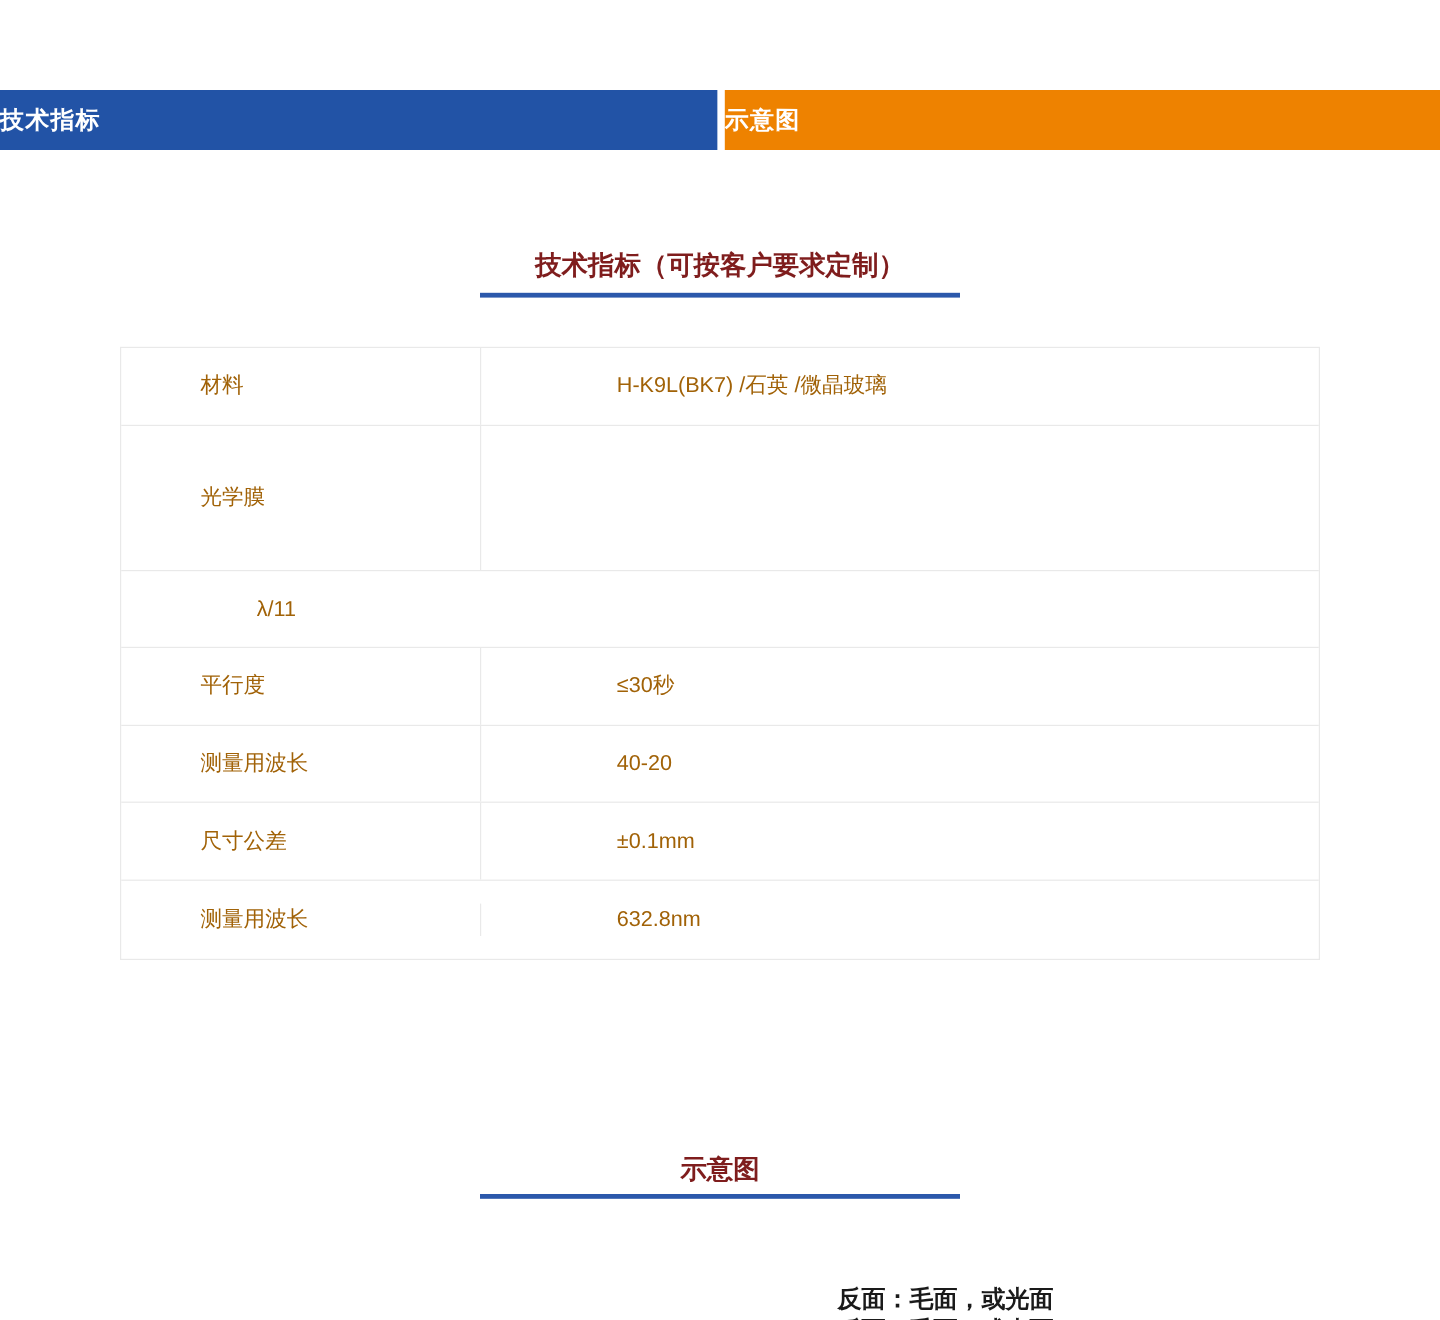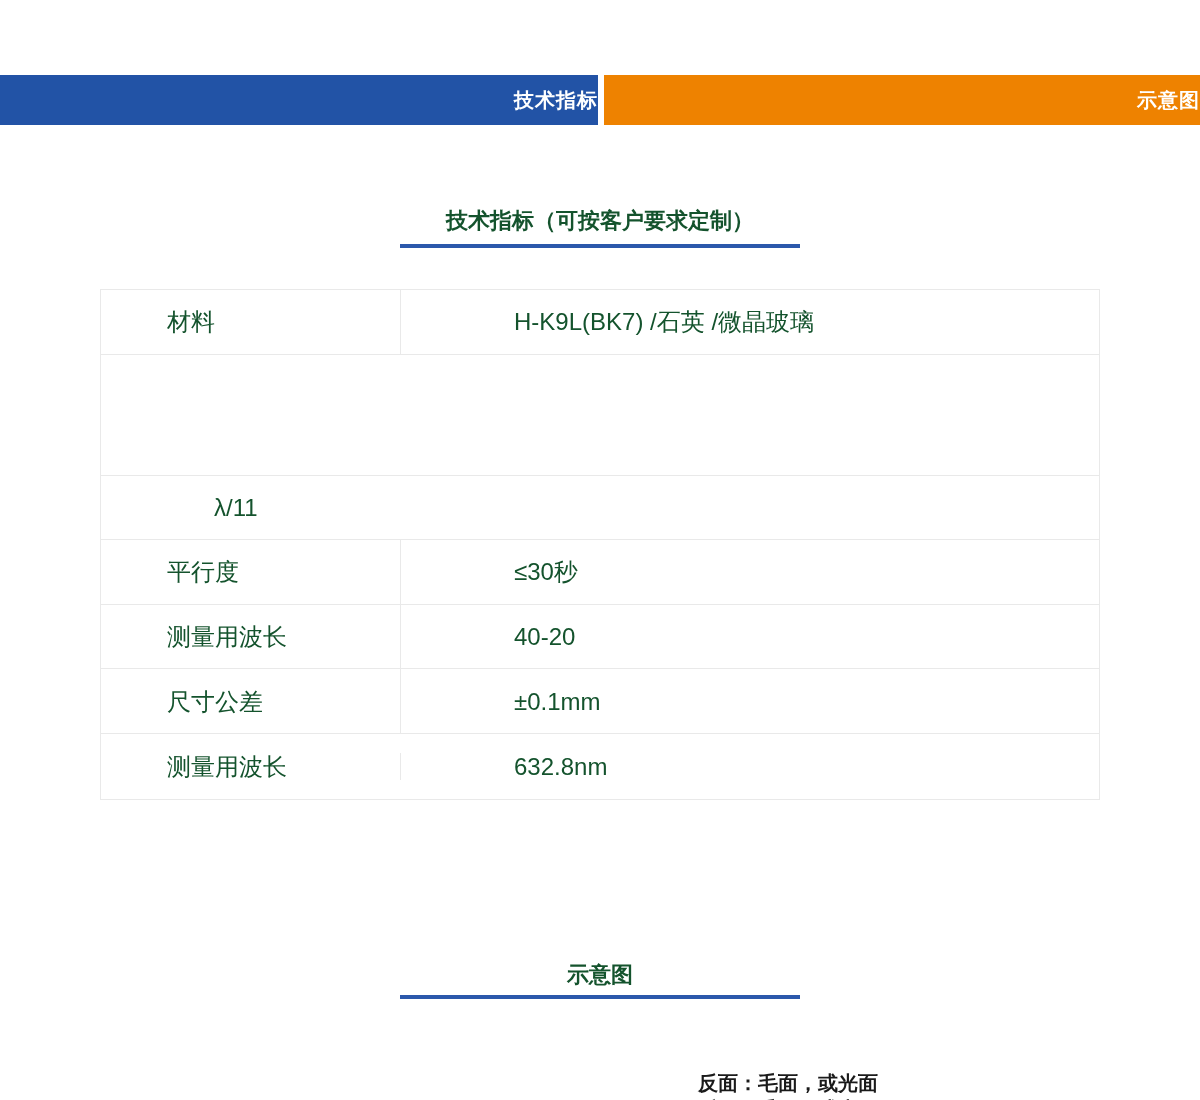--- a/index.html
+++ b/index.html
@@ -13,36 +13,36 @@
   .page { position: absolute; top: 0; left: 0; width: 1200px; height: 1100px; }
 
   
   .tabbar {
     position: absolute; top: 75px; left: 0;
     width: 1200px; height: 50px;
     display: flex;
   }
   .tab {
     height: 50px;
-    display: flex; align-items: center; justify-content: flex-end;
+    display: flex; align-items: center; justify-content: flex-start;
     color: #ffffff;
     font-size: 20px; font-weight: bold;
     letter-spacing: 1px;
     cursor: pointer;
   }
   .tab-blue   { width: 598px; background: #2253a6; }
   .tab-gap    { width: 6px; background: #ffffff; }
   .tab-orange { width: 596px; background: #ee8200; }
 
   
   .section-title {
     position: absolute; left: 0; width: 1200px;
     text-align: center;
     font-size: 22px; font-weight: bold;
-    color: #14532d;
+    color: #7f1d1d;
   }
   .title-spec    { top: 206px; }
   .title-diagram { top: 960px; }
   .title-underline {
     position: absolute; left: 400px; width: 400px; height: 4px;
     background: #2b58ab;
   }
   .underline-spec    { top: 244px; }
   .underline-diagram { top: 995px; }
 
@@ -54,22 +54,22 @@
   }
   .spec-row {
     display: flex;
     height: 64.6px;
     border-bottom: 1px solid #e9e9e9;
   }
   .spec-row:last-child { border-bottom: none; align-items: center; }
   .spec-row.multiline { height: 121px; }
   .spec-cell {
     display: flex; align-items: center;
-    font-size: 24px;
-    color: #14532d;
+    font-size: 18px;
+    color: #a16207;
     white-space: pre-line;
     line-height: 27px;
   }
   .spec-cell.label {
     width: 300px; flex: none;
     padding-left: 66px;
     border-right: 1px solid #e9e9e9;
   }
   .spec-cell.value {
     flex: 1;
@@ -112,20 +112,21 @@
 
   <div class="section-title title-spec">技术指标（可按客户要求定制）</div>
   <div class="title-underline underline-spec"></div>
 
   <div class="spec-table">
       <div class="spec-row">
         <div class="spec-cell label">材料</div>
         <div class="spec-cell value">H-K9L(BK7) /石英 /微晶玻璃</div>
       </div>
       <div class="spec-row multiline">
+        <div class="spec-cell label">光学膜</div>
       </div>
       <div class="spec-row">
         <div class="spec-cell value">λ/11</div>
       </div>
       <div class="spec-row">
         <div class="spec-cell label">平行度</div>
         <div class="spec-cell value">≤30秒</div>
       </div>
       <div class="spec-row">
         <div class="spec-cell label">测量用波长</div>

